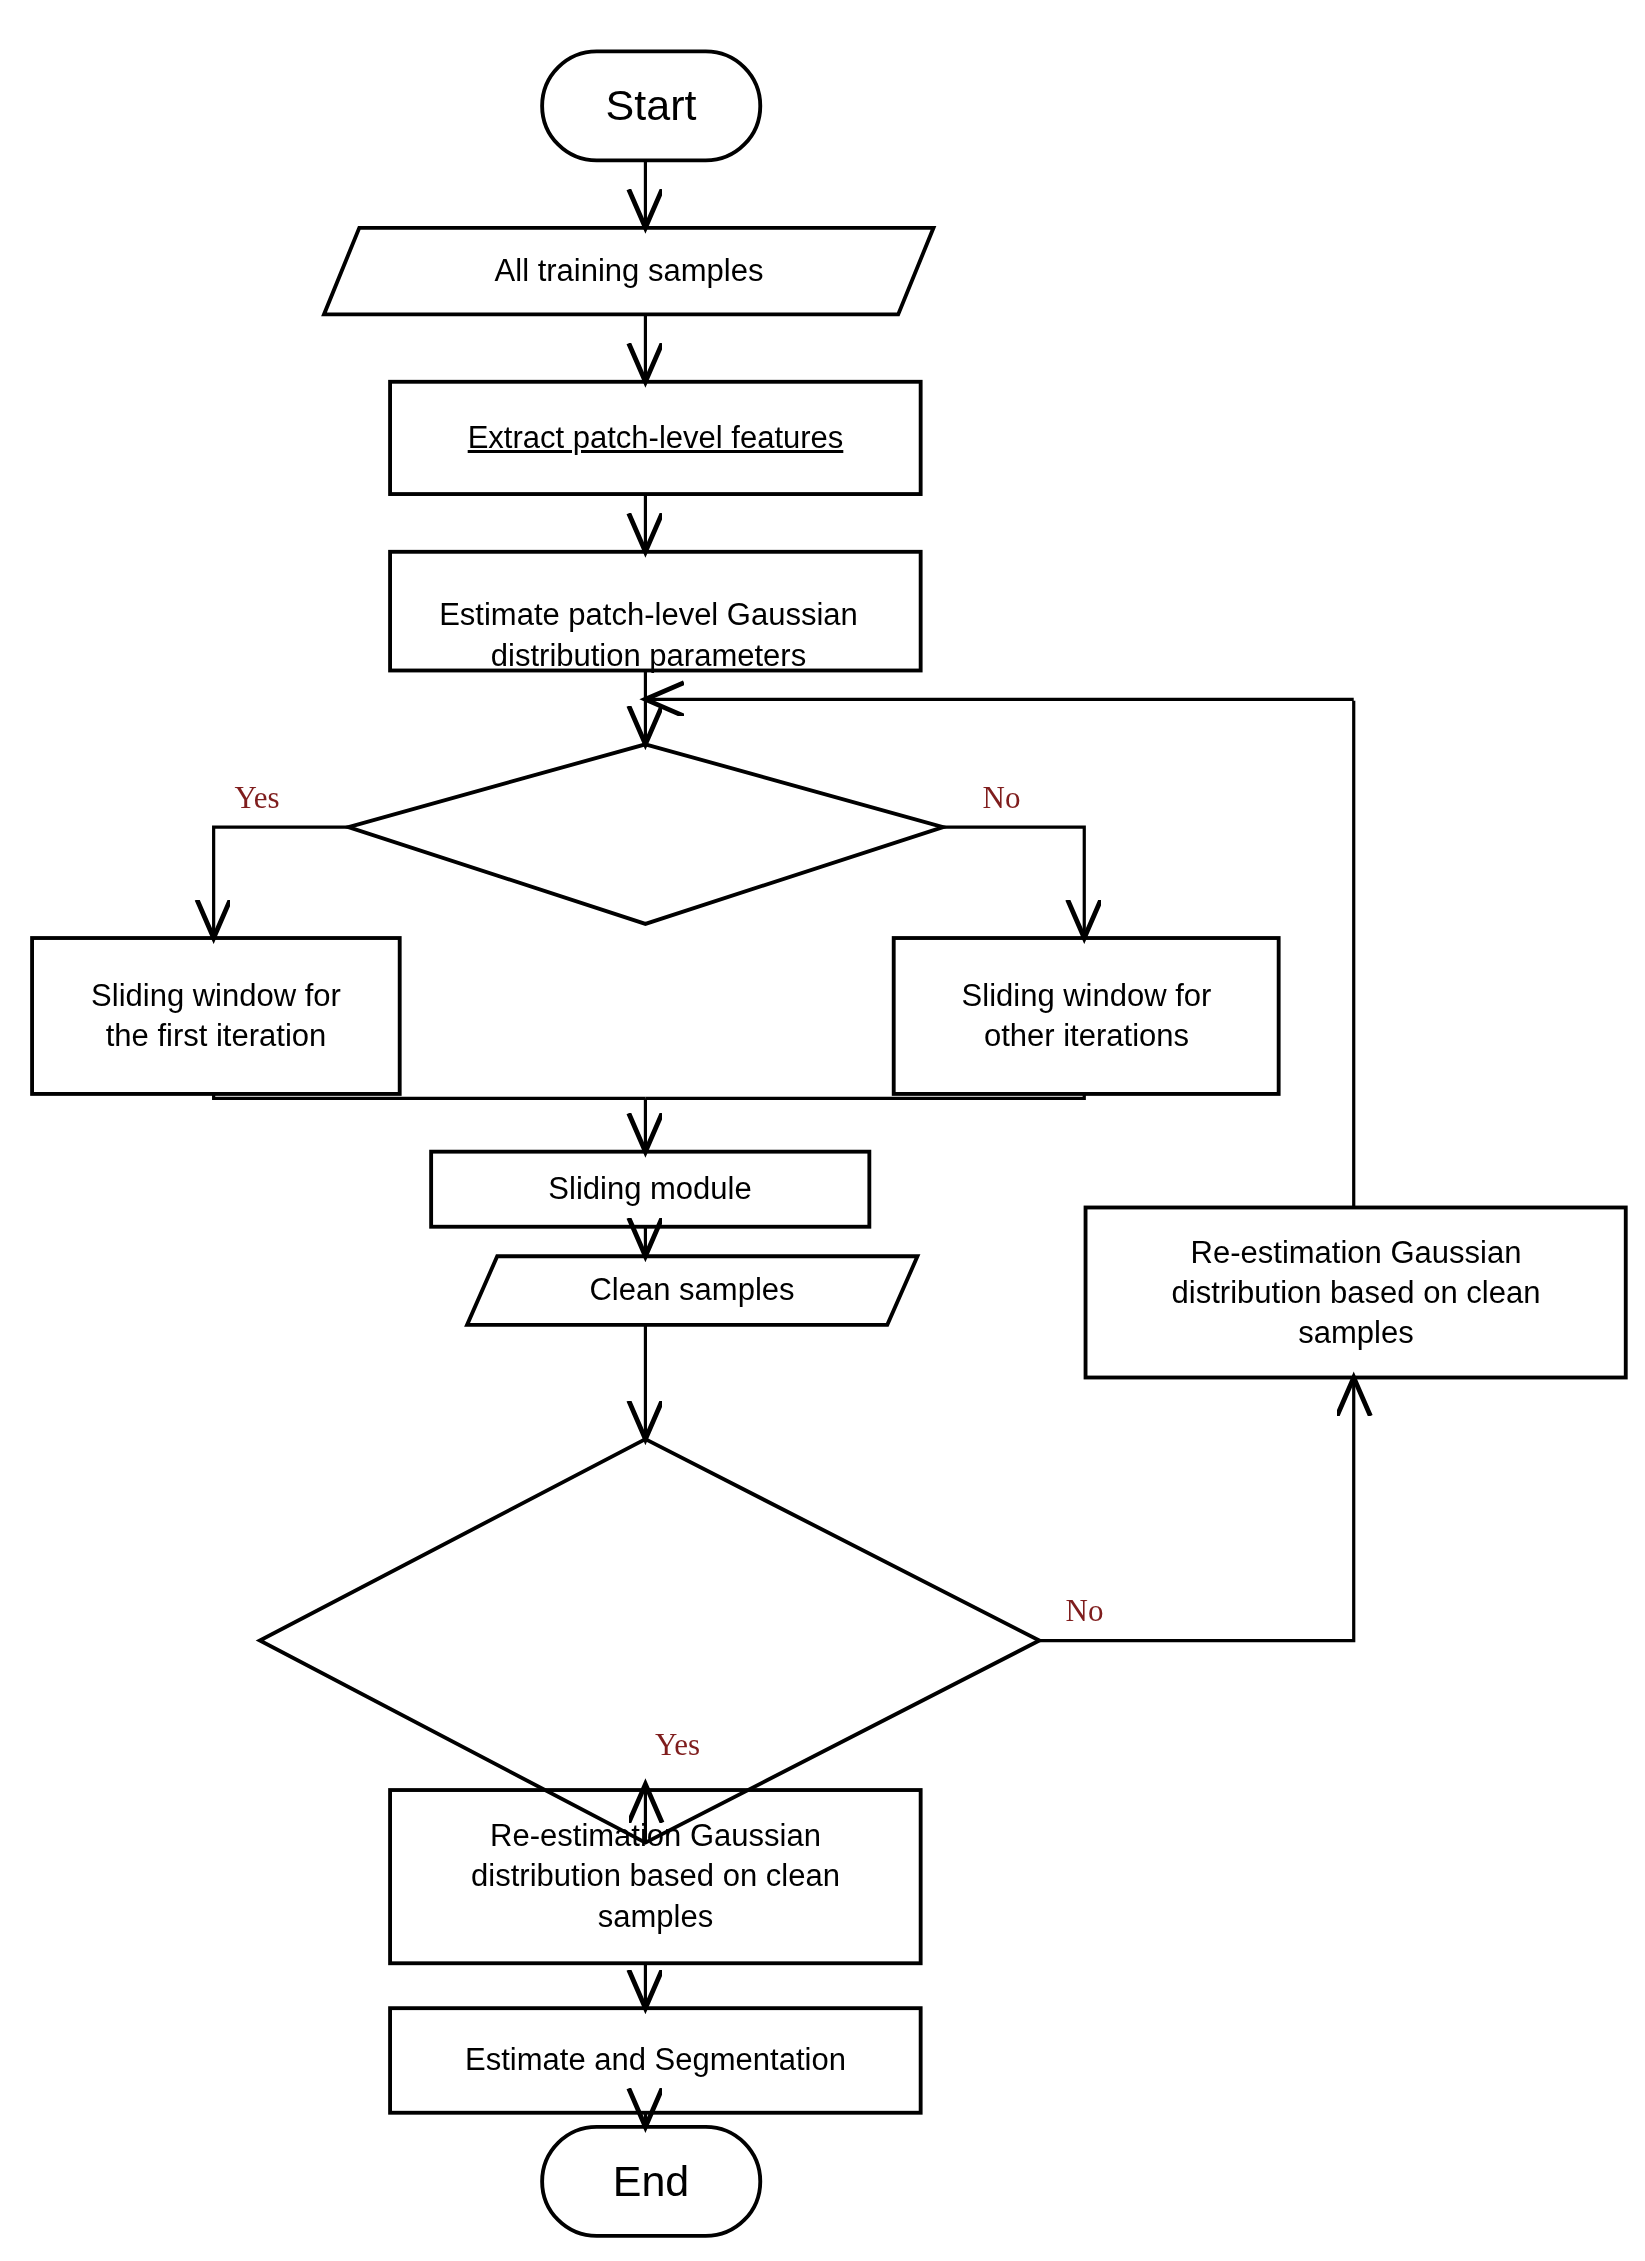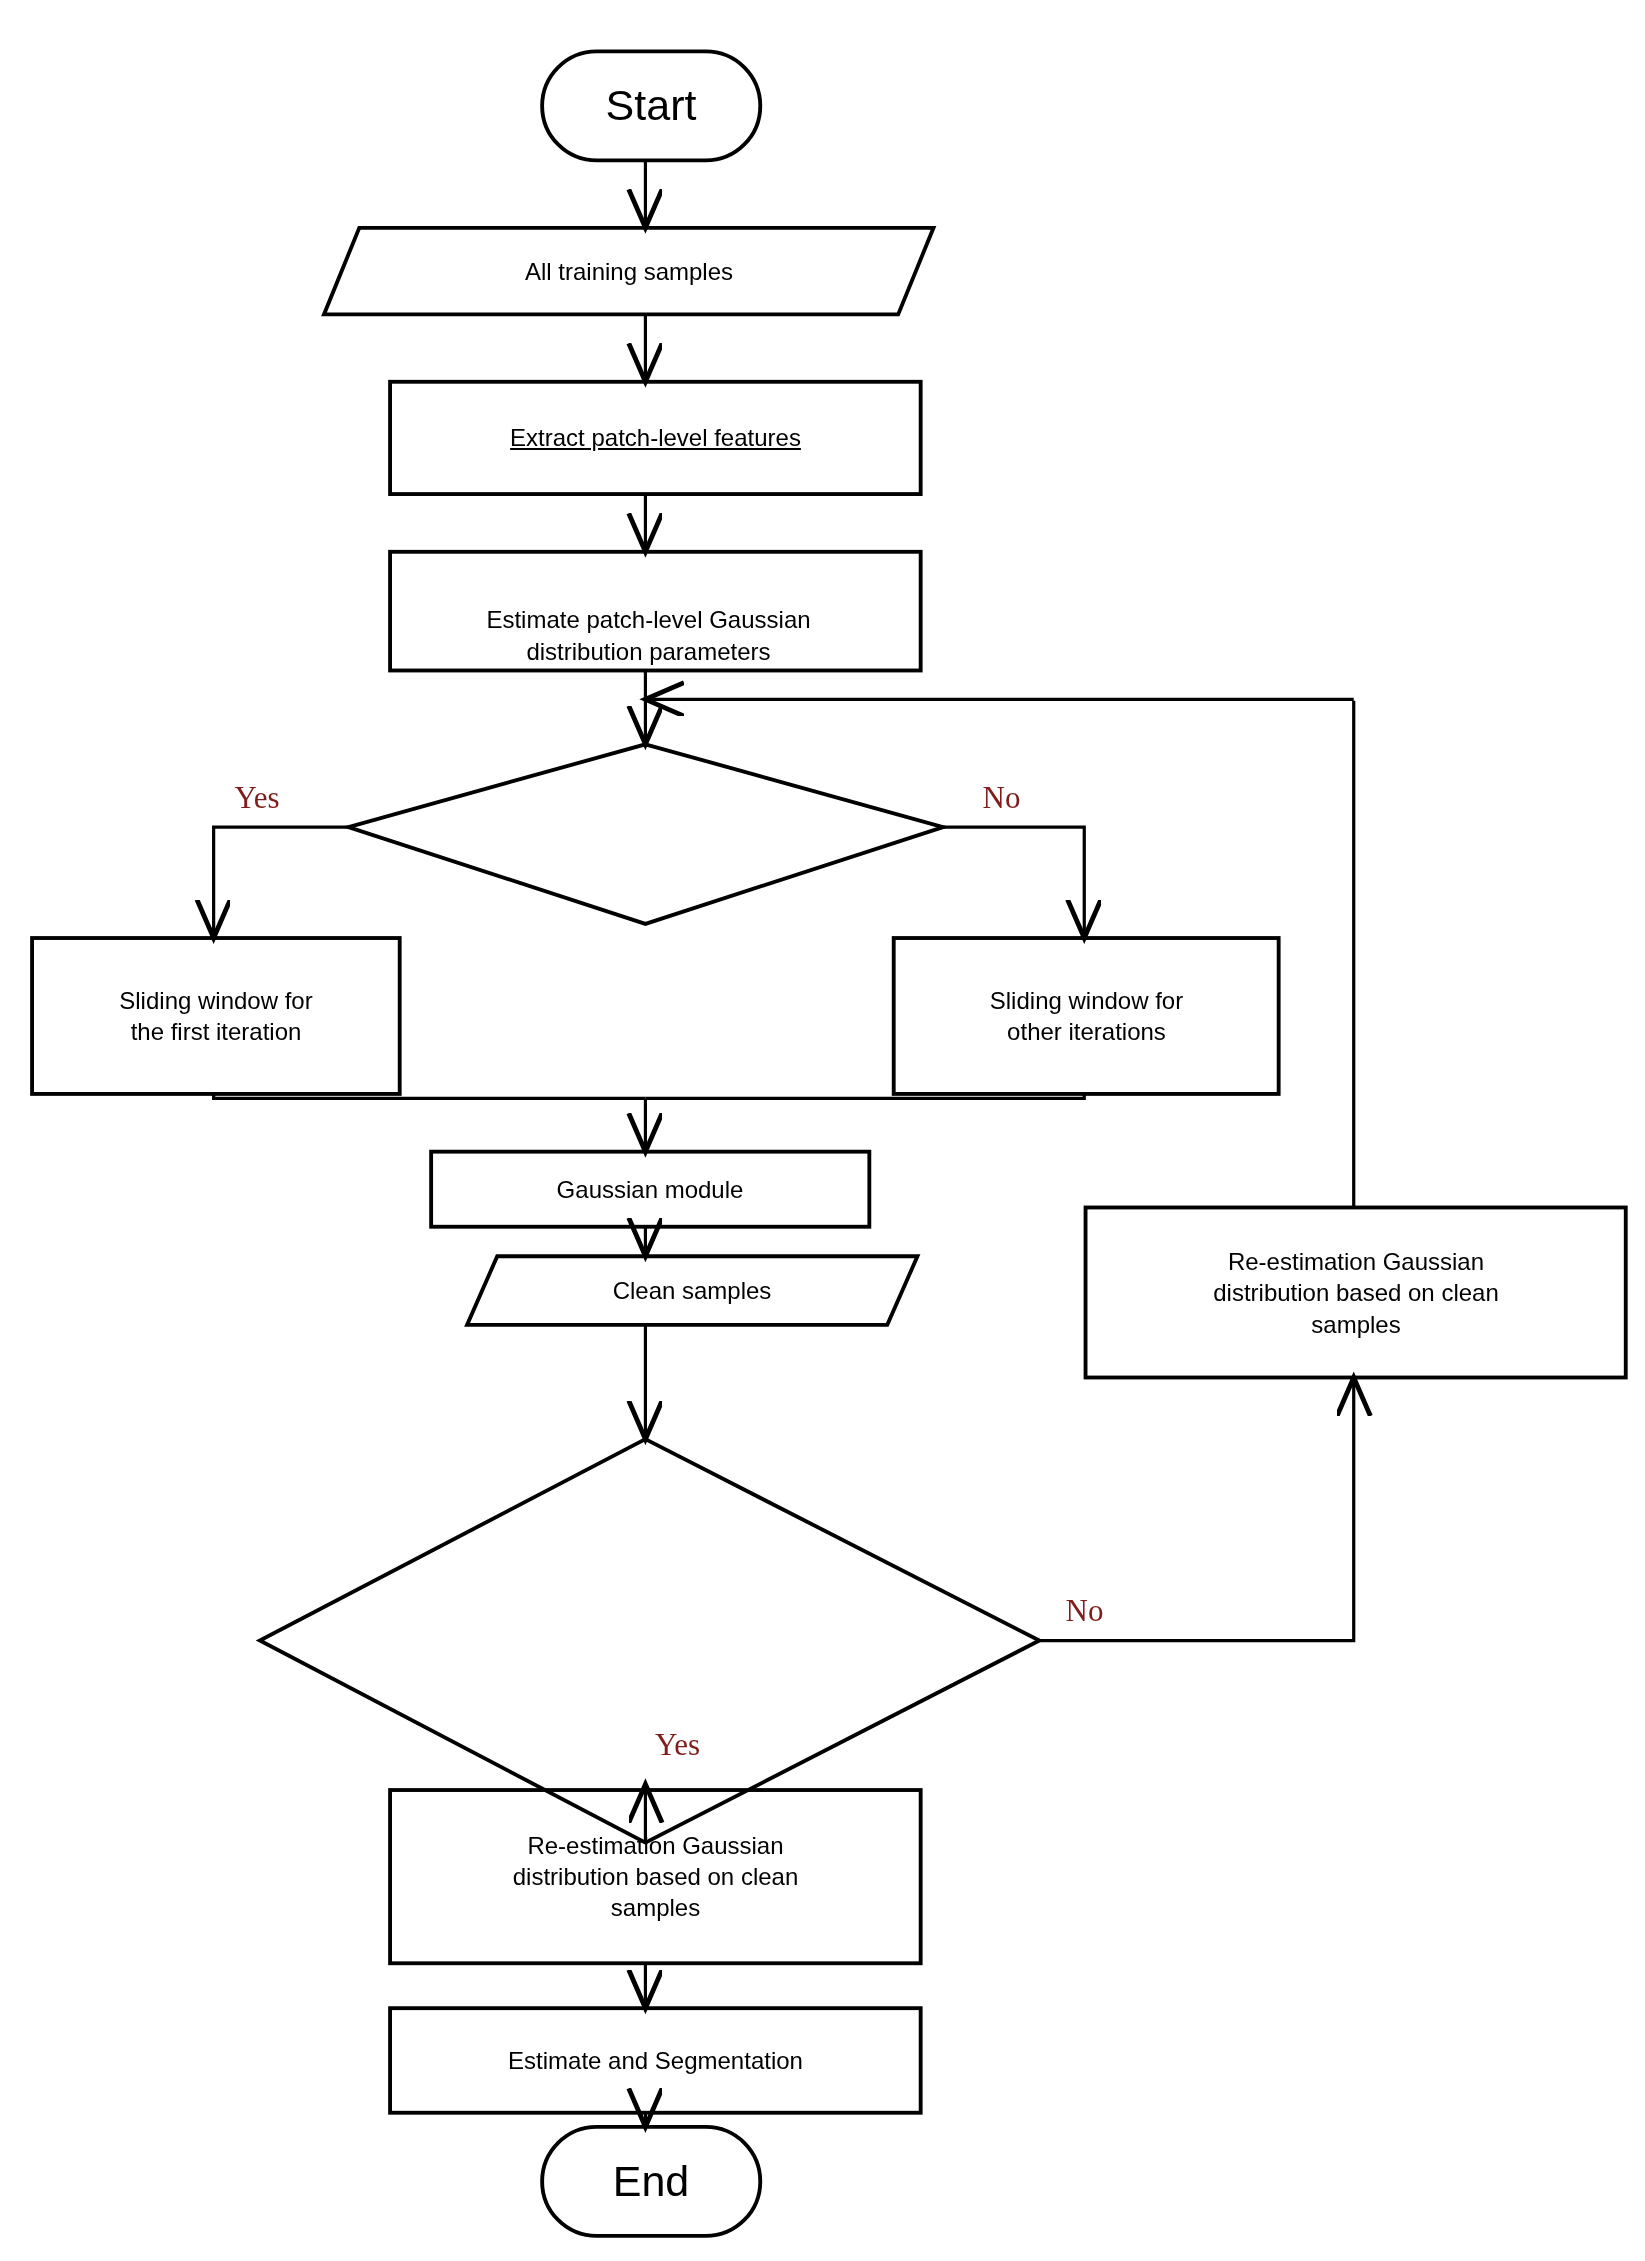--- a/index.html
+++ b/index.html
@@ -24,21 +24,21 @@
     pointer-events:none;
   }
   .edge-label{
     position:absolute;
     color:#7f1d1d;
     text-align:center;
     pointer-events:none;
     font-family:Liberation Serif, serif;
   }
   .fs-term{font-size:43px;}
-  .fs-node{font-size:24px;}
+  .fs-node{font-size:31px;}
   .fs-edge{font-size:31px;}
 </style>
 </head>
 <body>
 
 <div id="page">
 
   <svg id="canvas" viewBox="0 0 2564 3524" xmlns="http://www.w3.org/2000/svg">
     <defs>
       <marker id="arrow" markerWidth="14" markerHeight="14" refX="11" refY="5.2" orient="auto" markerUnits="strokeWidth">
@@ -129,21 +129,21 @@
   <div class="node-label fs-node" style="left:390px;top:576px;width:517px;height:119px;">Estimate patch-level Gaussian
 distribution parameters</div>
 
 
   <div class="node-label fs-node" style="left:32px;top:938px;width:368px;height:156px;">Sliding window for
 the first iteration</div>
 
   <div class="node-label fs-node" style="left:894px;top:938px;width:385px;height:156px;">Sliding window for
 other iterations</div>
 
-  <div class="node-label fs-node" style="left:431px;top:1152px;width:438px;height:75px;">Gaussian module</div>
+  <div class="node-label fs-node" style="left:431px;top:1152px;width:438px;height:75px;">Sliding module</div>
 
   <div class="node-label fs-node" style="left:467px;top:1256px;width:450px;height:69px;">Clean samples</div>
 
 
   <div class="node-label fs-node" style="left:1086px;top:1208px;width:540px;height:170px;">Re-estimation Gaussian
 distribution based on clean
 samples</div>
 
   <div class="node-label fs-node" style="left:390px;top:1790px;width:531px;height:173px;">Re-estimation Gaussian
 distribution based on clean

